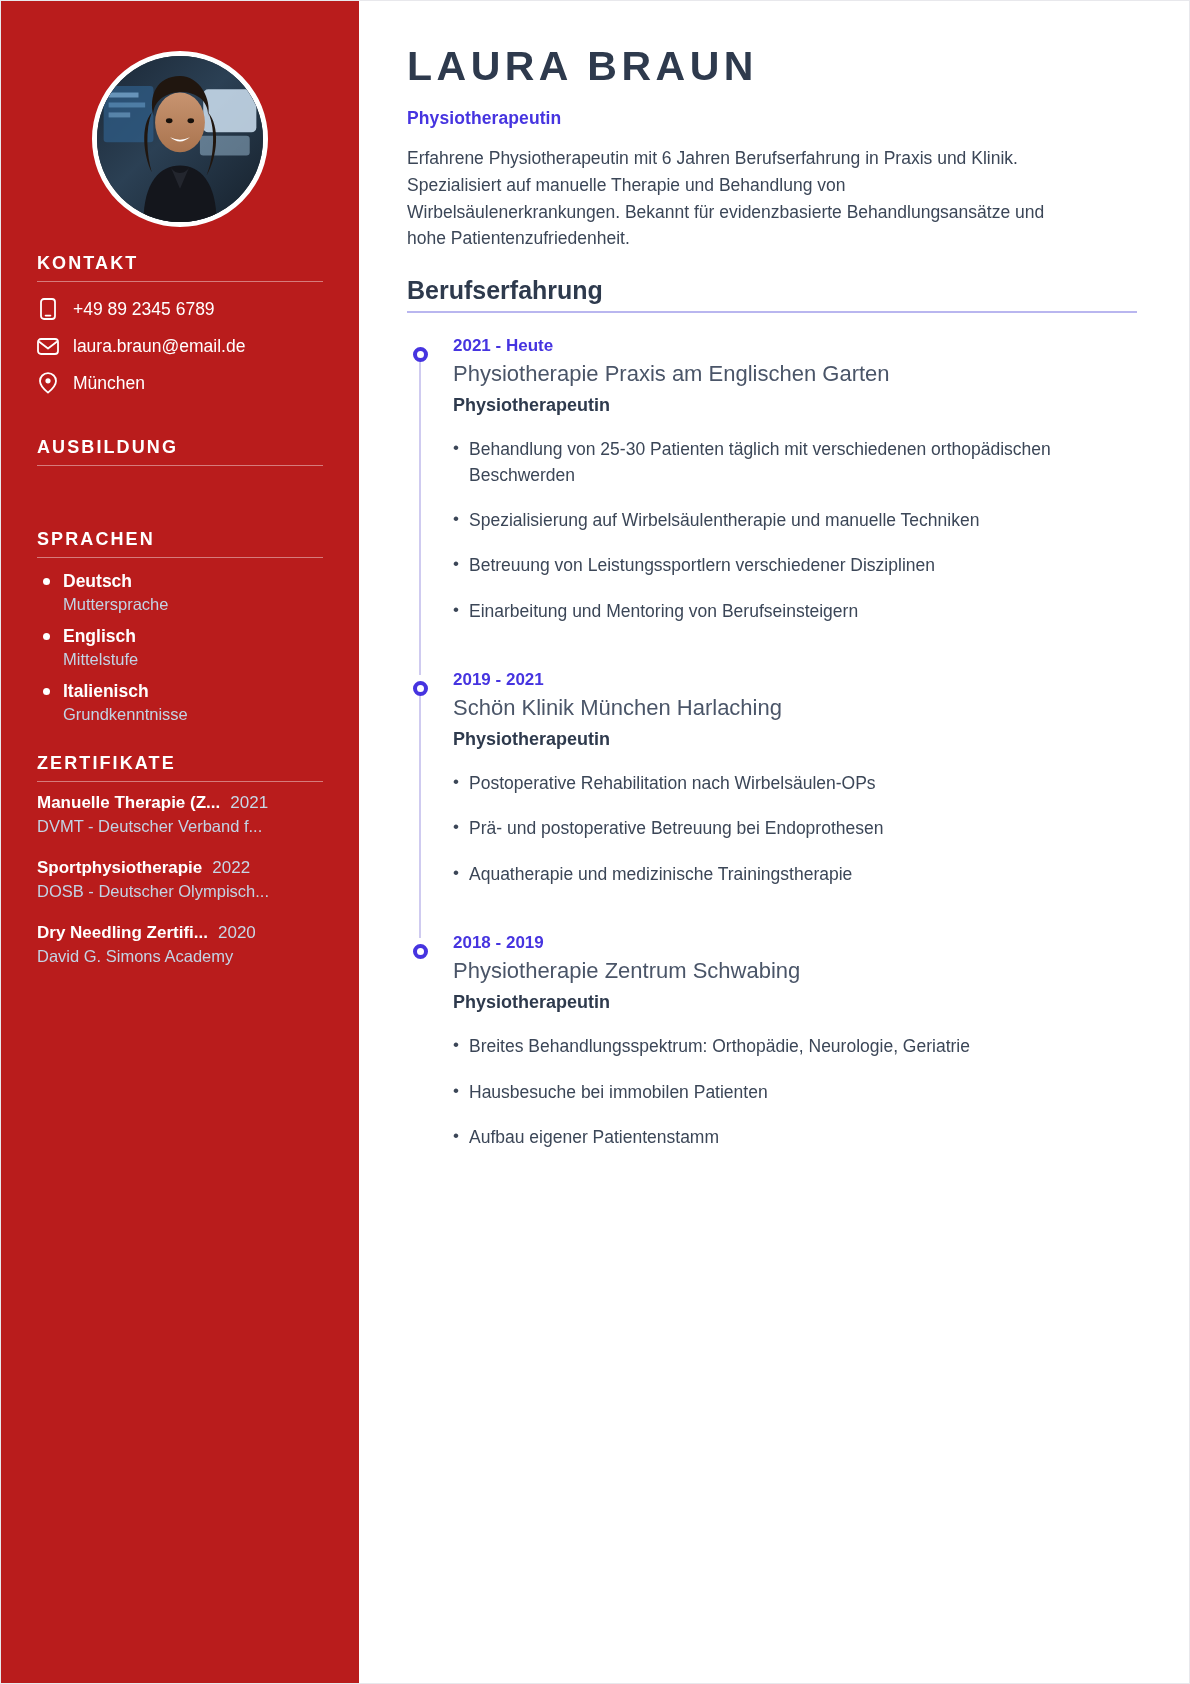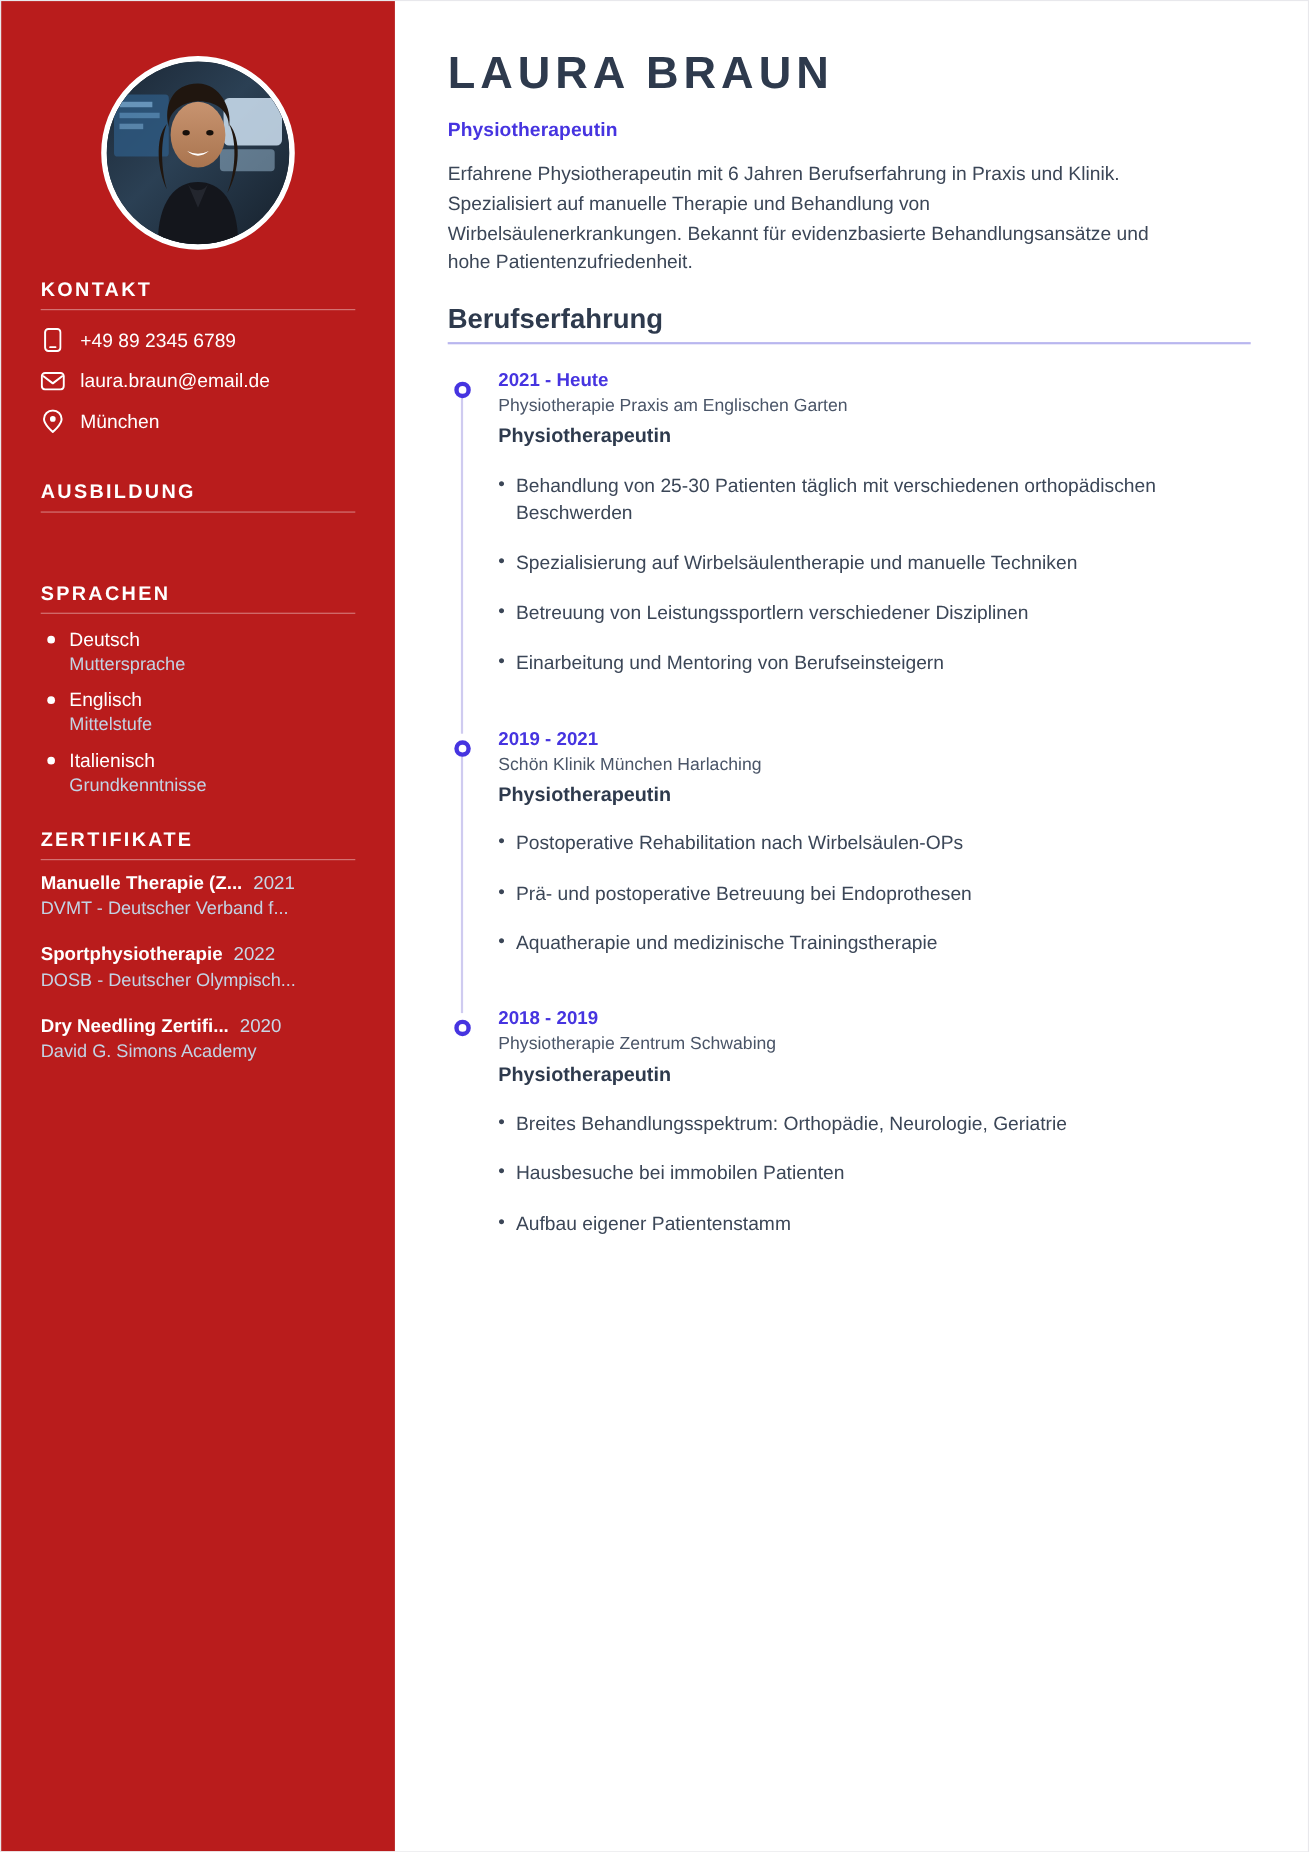--- a/index.html
+++ b/index.html
@@ -141,21 +141,21 @@
     position: absolute;
     left: 6px;
     top: 8px;
     width: 7px;
     height: 7px;
     border-radius: 50%;
     background: #ffffff;
   }
   .lang-name {
     font-size: 17.5px;
-    font-weight: normal;
+    font-weight: bold;
     color: #ffffff;
     line-height: 1.3;
   }
   .lang-level {
     font-size: 16.5px;
     color: #c3d3e4;
     line-height: 1.35;
   }
 
   .cert-item { margin-bottom: 20px; }
@@ -258,21 +258,21 @@
     z-index: 2;
   }
   .tl-dates {
     font-size: 17px;
     font-weight: bold;
     color: #4634e0;
     line-height: 1.35;
     margin-bottom: 1px;
   }
   .tl-company {
-    font-size: 16px;
+    font-size: 22px;
     color: #4a5568;
     line-height: 1.4;
     margin-bottom: 3px;
   }
   .tl-role {
     font-size: 18px;
     font-weight: bold;
     color: #2e3a4d;
     line-height: 1.35;
     margin-bottom: 4px;

